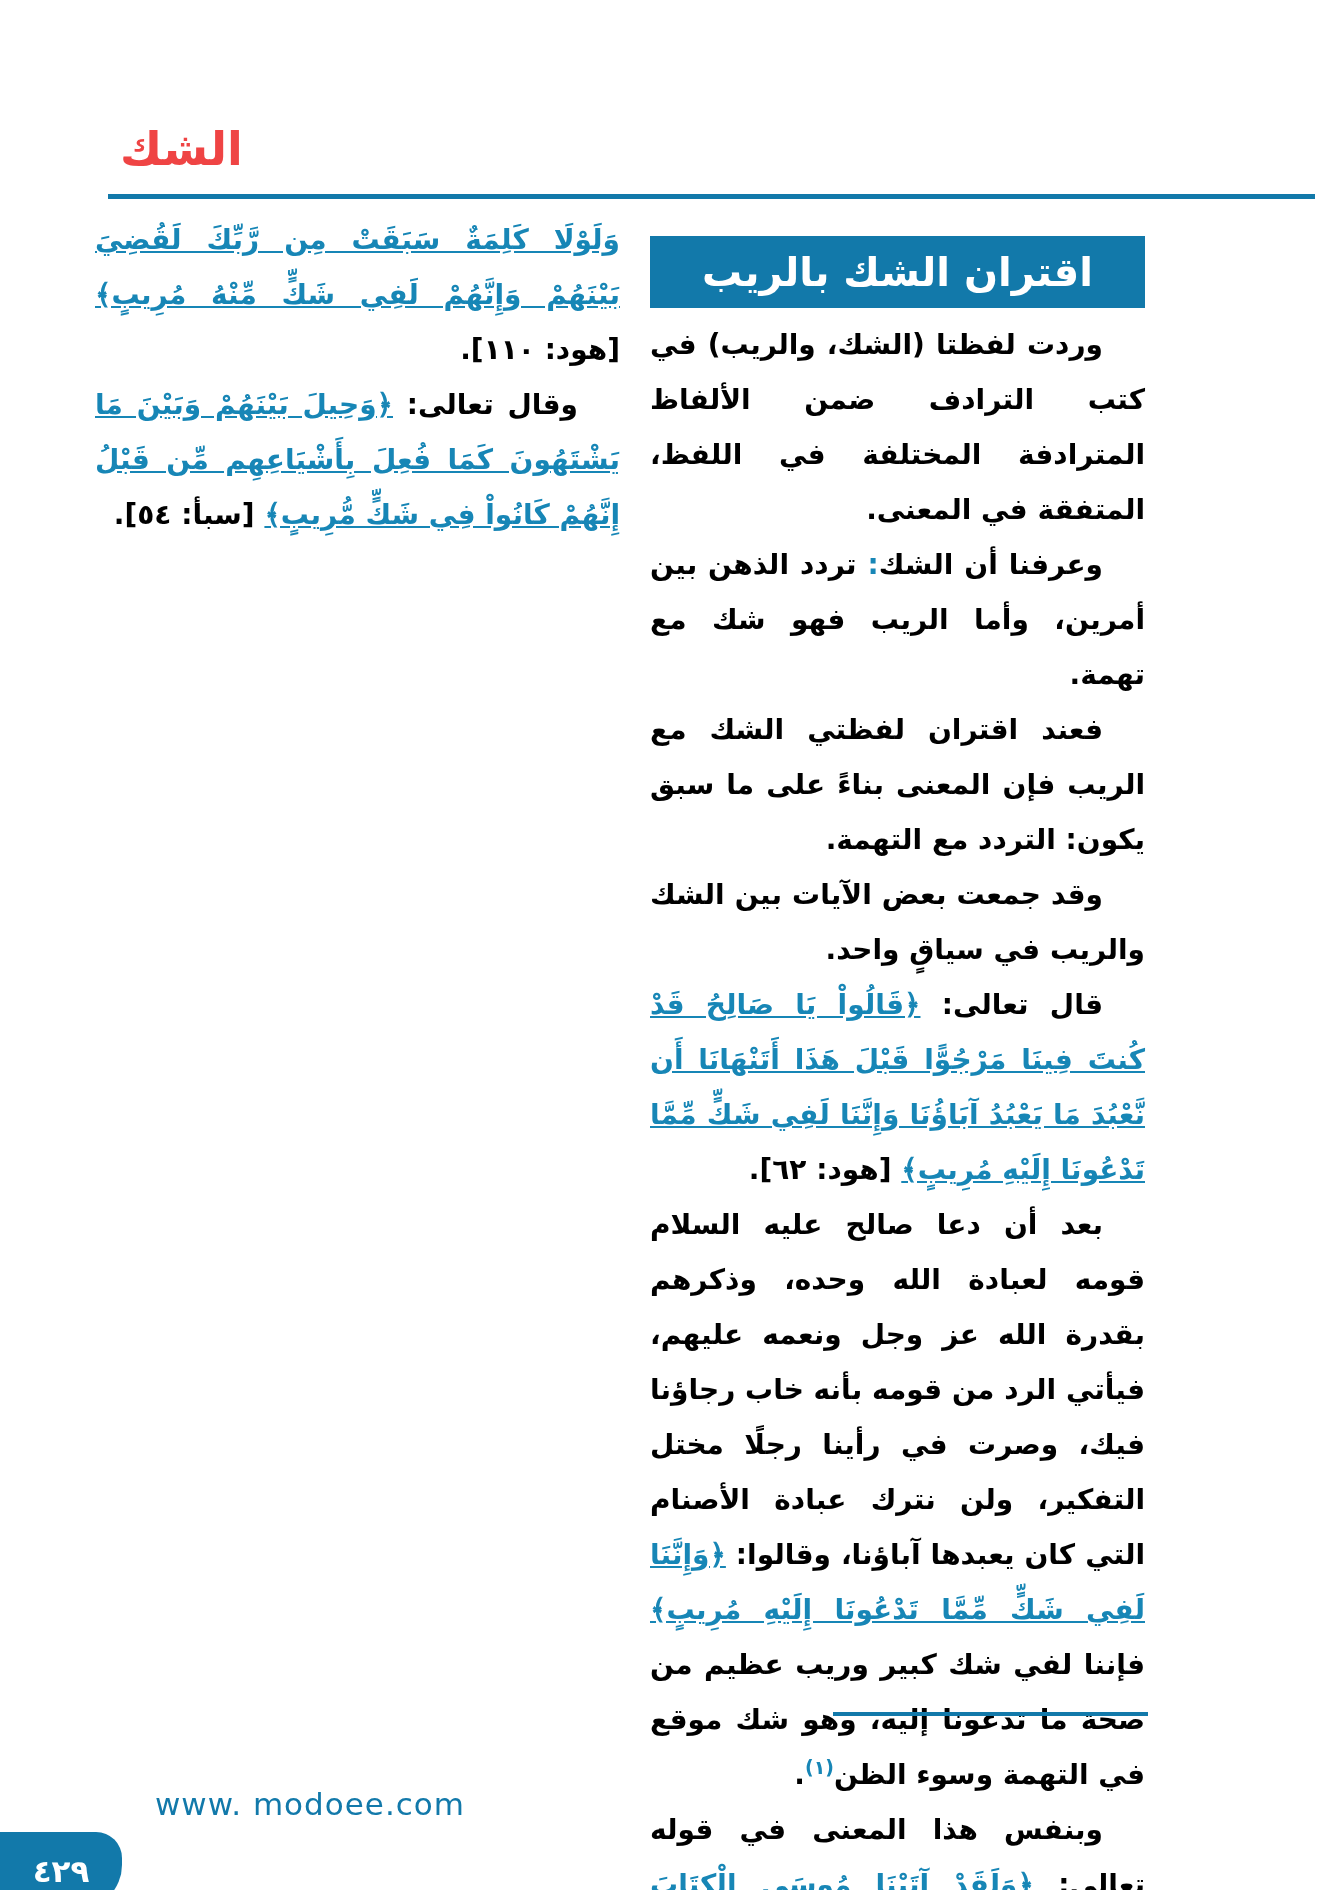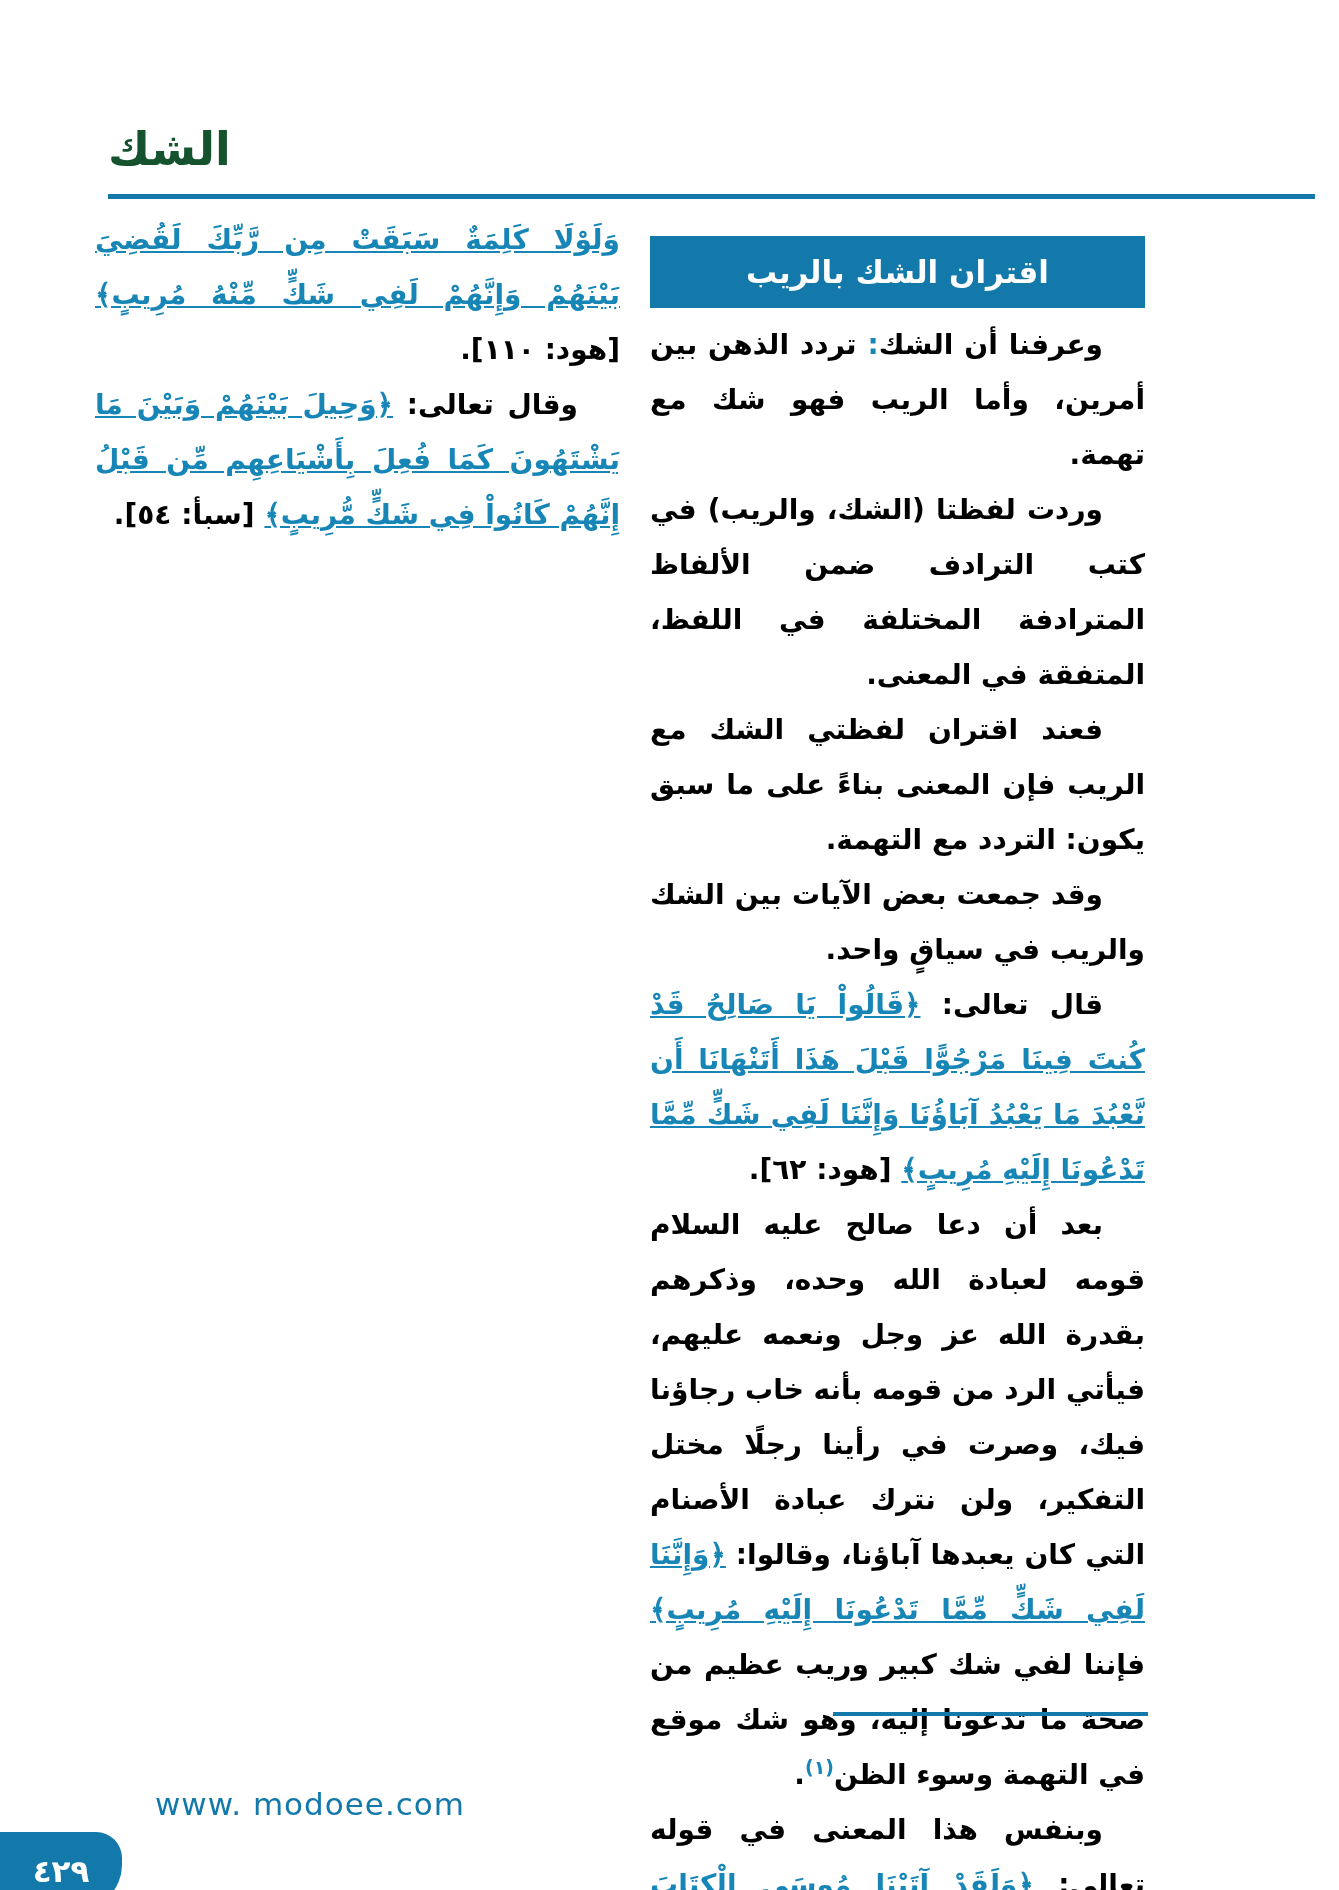--- a/index.html
+++ b/index.html
@@ -8,23 +8,23 @@
     width:1339px;height:1890px;
     background:#ffffff;
     overflow:hidden;
     direction:rtl;
     font-family:"DejaVu Sans", sans-serif;
     color:#000;
   }
   
   .page-title{
     position:absolute;
-    left:108px;top:126px;
+    left:120px;top:126px;
     font-size:46px;font-weight:bold;
-    color:#14532d;
+    color:#ef4444;
     line-height:1;
     text-align:center;
   }
   .header-rule{
     position:absolute;
     left:108px;top:194px;
     width:1207px;height:5px;
     background:#1279aa;
   }
   
@@ -48,21 +48,21 @@
     right:194px;   
     width:495px;
     height:1440px;
   }
   .section-head{
     background:#1279aa;
     color:#ffffff;
     height:72px;
     line-height:72px;
     text-align:center;
-    font-size:31px;
+    font-size:40px;
     font-weight:bold;
     margin-bottom:9px;
   }
   .quran{color:#1786b6;text-decoration:underline;}
   .teal{color:#1786b6;}
   .ref{color:#000;}
   .fn-sup{
     color:#1786b6;
     font-size:19px;
     vertical-align:super;
@@ -115,22 +115,22 @@
   <div class="page-title">الشك</div>
   <div class="header-rule"></div>
 
   <div class="col col-left">
     <p class="no-indent"><span class="quran">وَلَوْلَا كَلِمَةٌ سَبَقَتْ مِن رَّبِّكَ لَقُضِيَ بَيْنَهُمْ وَإِنَّهُمْ لَفِي شَكٍّ مِّنْهُ مُرِيبٍ﴾</span><span class="ref"> [هود: ١١٠].</span></p>
     <p><span>وقال تعالى: </span><span class="quran">﴿وَحِيلَ بَيْنَهُمْ وَبَيْنَ مَا يَشْتَهُونَ كَمَا فُعِلَ بِأَشْيَاعِهِم مِّن قَبْلُ إِنَّهُمْ كَانُواْ فِي شَكٍّ مُّرِيبٍ﴾</span><span class="ref"> [سبأ: ٥٤].</span></p>
   </div>
 
   <div class="col col-right">
     <div class="section-head">اقتران الشك بالريب</div>
+    <p>وردت لفظتا (الشك، والريب) في كتب الترادف ضمن الألفاظ المترادفة المختلفة في اللفظ، المتفقة في المعنى.</p>
     <p><span>وعرفنا أن الشك</span><span class="teal">:</span><span> تردد الذهن بين أمرين، وأما الريب فهو شك مع تهمة.</span></p>
-    <p>وردت لفظتا (الشك، والريب) في كتب الترادف ضمن الألفاظ المترادفة المختلفة في اللفظ، المتفقة في المعنى.</p>
     <p>فعند اقتران لفظتي الشك مع الريب فإن المعنى بناءً على ما سبق يكون: التردد مع التهمة.</p>
     <p>وقد جمعت بعض الآيات بين الشك والريب في سياقٍ واحد.</p>
     <p><span>قال تعالى: </span><span class="quran">﴿قَالُواْ يَا صَالِحُ قَدْ كُنتَ فِينَا مَرْجُوًّا قَبْلَ هَذَا أَتَنْهَانَا أَن نَّعْبُدَ مَا يَعْبُدُ آبَاؤُنَا وَإِنَّنَا لَفِي شَكٍّ مِّمَّا تَدْعُونَا إِلَيْهِ مُرِيبٍ﴾</span><span class="ref"> [هود: ٦٢].</span></p>
     <p><span>بعد أن دعا صالح عليه السلام قومه لعبادة الله وحده، وذكرهم بقدرة الله عز وجل ونعمه عليهم، فيأتي الرد من قومه بأنه خاب رجاؤنا فيك، وصرت في رأينا رجلًا مختل التفكير، ولن نترك عبادة الأصنام التي كان يعبدها آباؤنا، وقالوا: </span><span class="quran">﴿وَإِنَّنَا لَفِي شَكٍّ مِّمَّا تَدْعُونَا إِلَيْهِ مُرِيبٍ﴾</span><span> فإننا لفي شك كبير وريب عظيم من صحة ما تدعونا إليه، وهو شك موقع في التهمة وسوء الظن</span><span class="fn-sup">(١)</span><span>.</span></p>
     <p><span>وبنفس هذا المعنى في قوله تعالى: </span><span class="quran">﴿وَلَقَدْ آتَيْنَا مُوسَى الْكِتَابَ فَاخْتُلِفَ فِيهِ</span></p>
   </div>
 
   <div class="footnote-divider"></div>
 
   <div class="page-number-tab">

